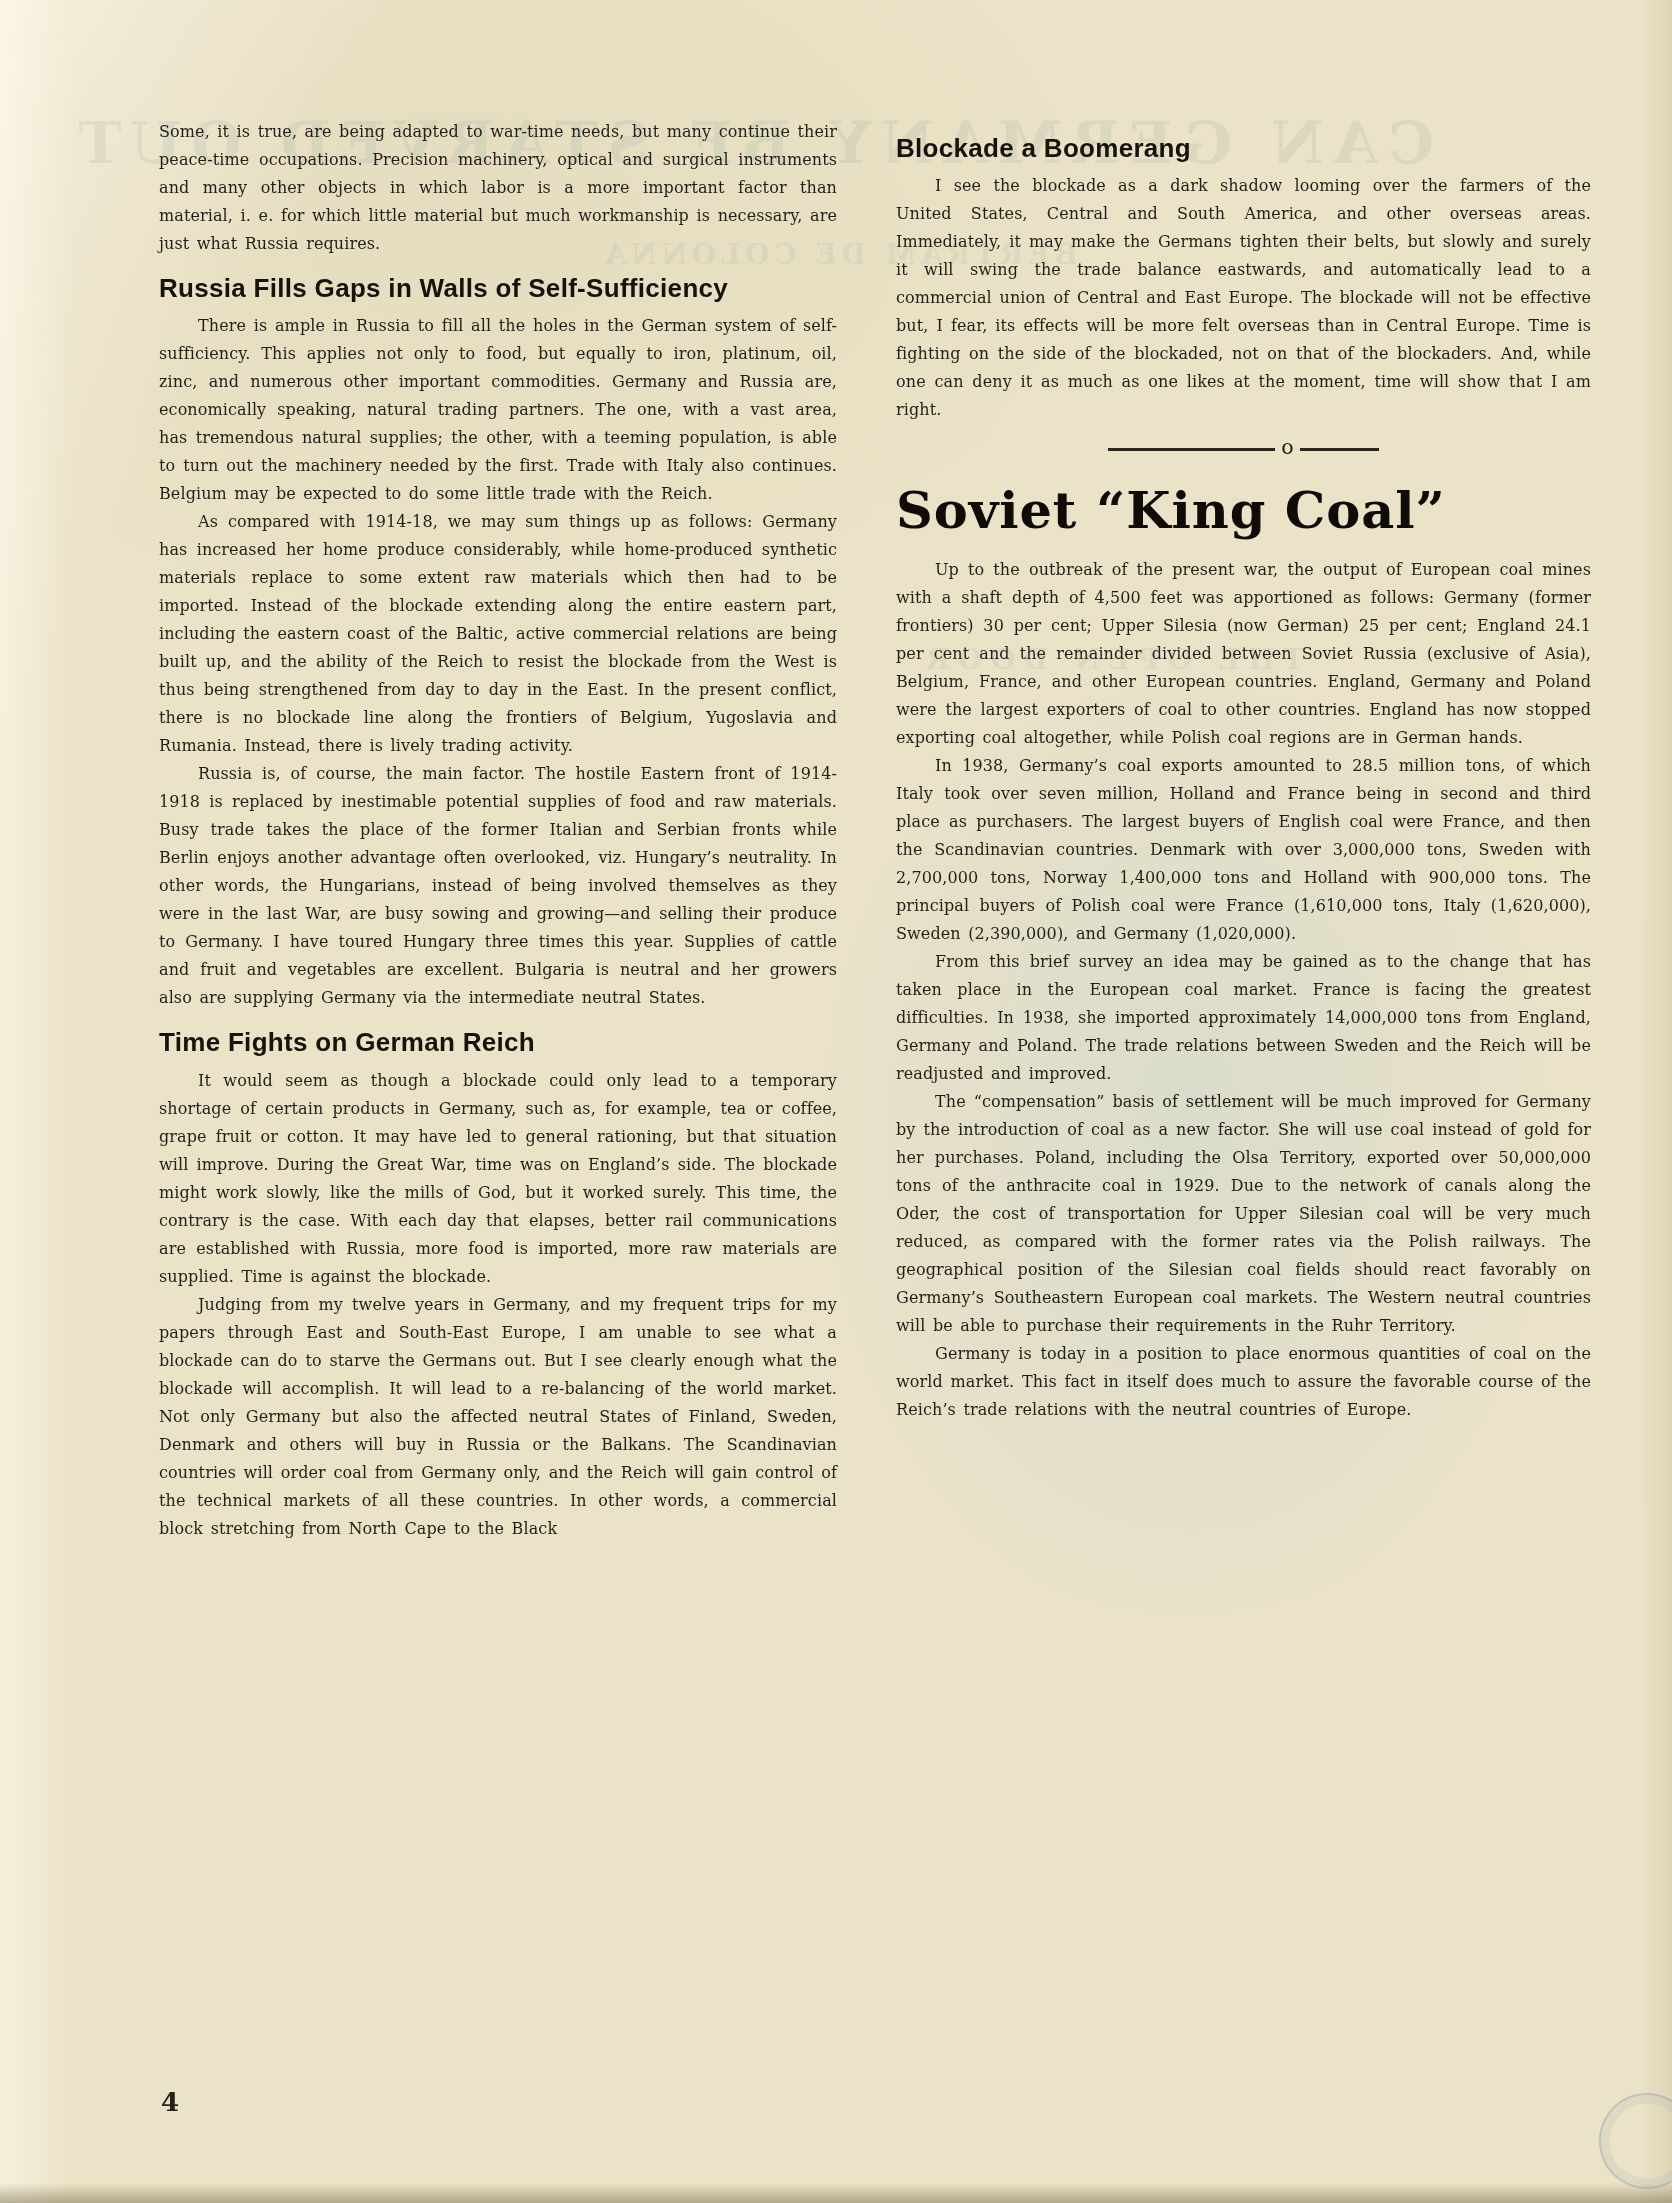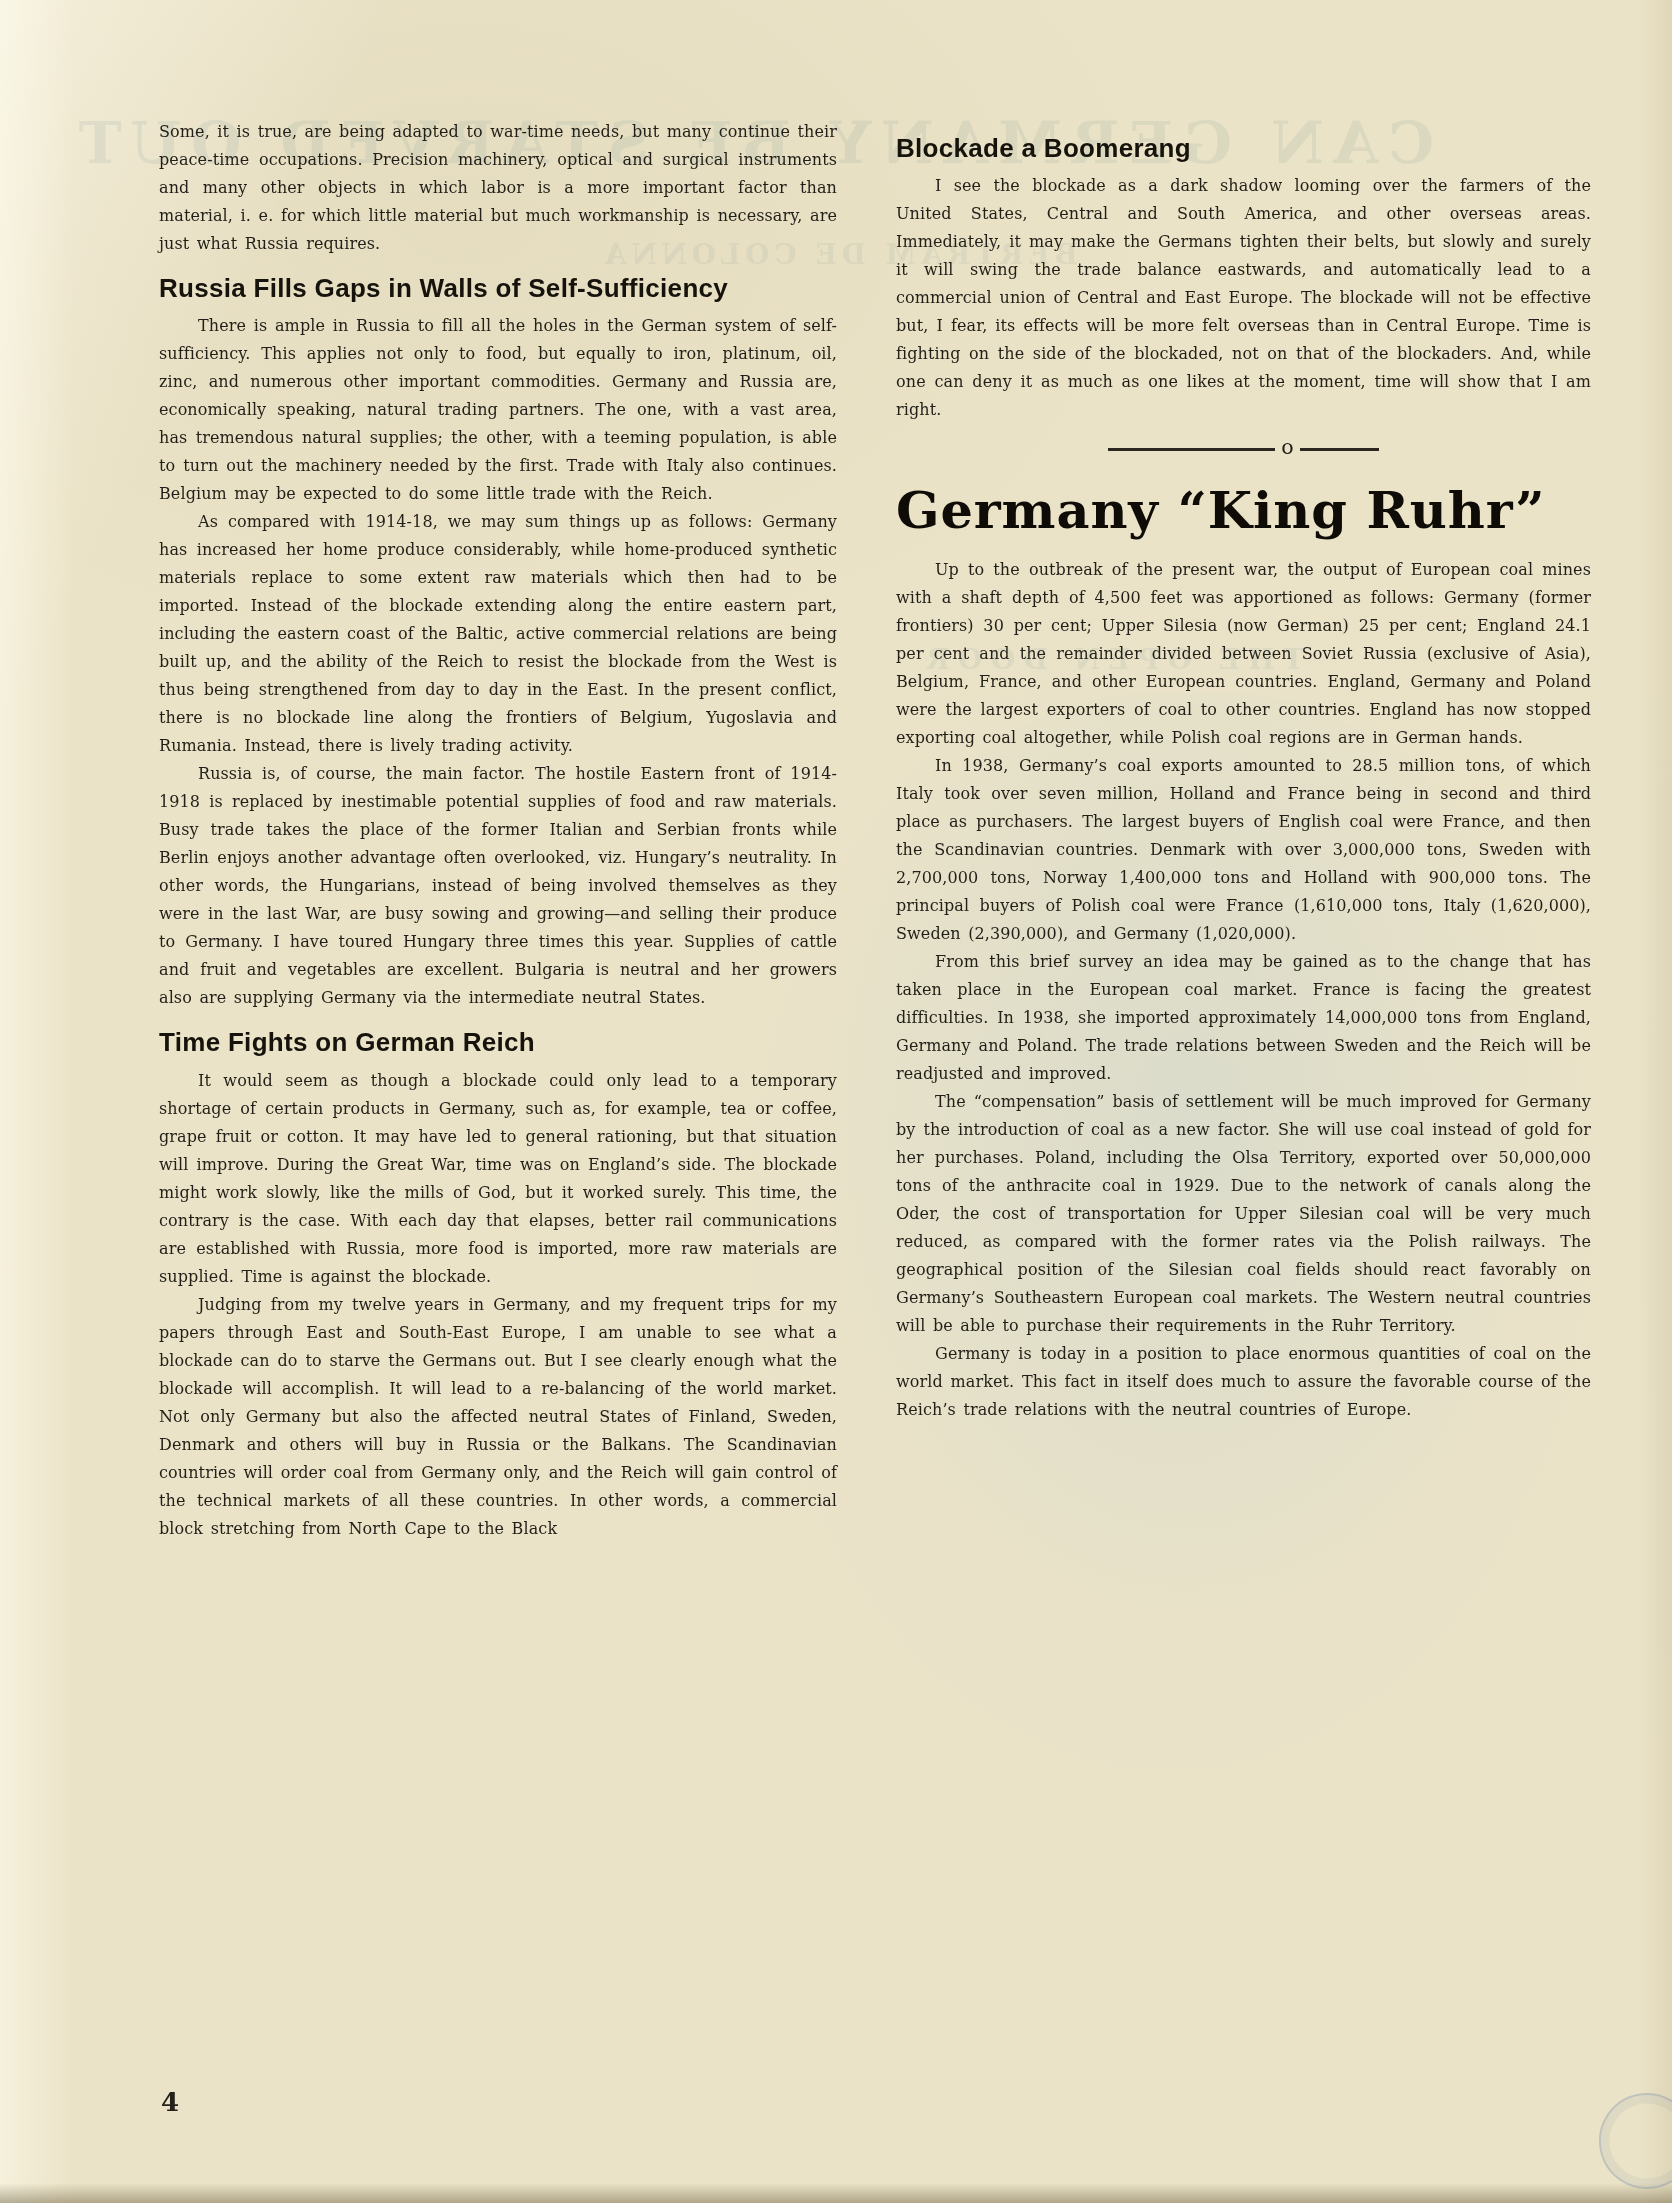--- a/index.html
+++ b/index.html
@@ -128,21 +128,21 @@
       <p class="body-para indent">Judging from my twelve years in Germany, and my frequent trips for my papers through East and South-East Europe, I am unable to see what a blockade can do to starve the Germans out.  But I see clearly enough what the blockade will accomplish.  It will lead to a re-balancing of the world market.  Not only Germany but also the affected neutral States of Finland, Sweden, Denmark and others will buy in Russia or the Balkans.  The Scandinavian countries will order coal from Germany only, and the Reich will gain control of the technical markets of all these countries.  In other words, a commercial block stretching from North Cape to the Black</p>
     </section>
   <section class="column column-right">
       <h3 class="section-heading">Blockade a Boomerang</h3>
       <p class="body-para indent">I see the blockade as a dark shadow looming over the farmers of the United States, Central and South America, and other overseas areas.  Immediately, it may make the Germans tighten their belts, but slowly and surely it will swing the trade balance eastwards, and automatically lead to a commercial union of Central and East Europe.  The blockade will not be effective but, I fear, its effects will be more felt overseas than in Central Europe.  Time is fighting on the side of the blockaded, not on that of the blockaders.  And, while one can deny it as much as one likes at the moment, time will show that I am right.</p>
       <div class="rule-divider">
         <span class="rule rule-long"></span>
         <span class="rule-o">o</span>
         <span class="rule rule-short"></span>
       </div>
-      <h2 class="article-title">Germany “King Ruhr”</h2>
+      <h2 class="article-title">Soviet “King Coal”</h2>
       <p class="body-para indent">Up to the outbreak of the present war, the output of European coal mines with a shaft depth of 4,500 feet was apportioned as follows: Germany (former frontiers) 30 per cent; Upper Silesia (now German) 25 per cent; England 24.1 per cent and the remainder divided between Soviet Russia (exclusive of Asia), Belgium, France, and other European countries.  England, Germany and Poland were the largest exporters of coal to other countries.  England has now stopped exporting coal altogether, while Polish coal regions are in German hands.</p>
       <p class="body-para indent">In 1938, Germany’s coal exports amounted to 28.5 million tons, of which Italy took over seven million, Holland and France being in second and third place as purchasers.  The largest buyers of English coal were France, and then the Scandinavian countries.  Denmark with over 3,000,000 tons, Sweden with 2,700,000 tons, Norway 1,400,000 tons and Holland with 900,000 tons. The principal buyers of Polish coal were France (1,610,000 tons, Italy (1,620,000), Sweden (2,390,000), and Germany (1,020,000).</p>
       <p class="body-para indent">From this brief survey an idea may be gained as to the change that has taken place in the European coal market.  France is facing the greatest difficulties.  In 1938, she imported approximately 14,000,000 tons from England, Germany and Poland.  The trade relations between Sweden and the Reich will be readjusted and improved.</p>
       <p class="body-para indent">The “compensation” basis of settlement will be much improved for Germany by the introduction of coal as a new factor.  She will use coal instead of gold for her purchases.  Poland, including the Olsa Territory, exported over 50,000,000 tons of the anthracite coal in 1929.  Due to the network of canals along the Oder, the cost of transportation for Upper Silesian coal will be very much reduced, as compared with the former rates via the Polish railways. The geographical position of the Silesian coal fields should react favorably on Germany’s Southeastern European coal markets.  The Western neutral countries will be able to purchase their requirements in the Ruhr Territory.</p>
       <p class="body-para indent">Germany is today in a position to place enormous quantities of coal on the world market.  This fact in itself does much to assure the favorable course of the Reich’s trade relations with the neutral countries of Europe.</p>
     </section>
 
   <div class="page-number">4</div>
   <div class="stamp"></div>
 

